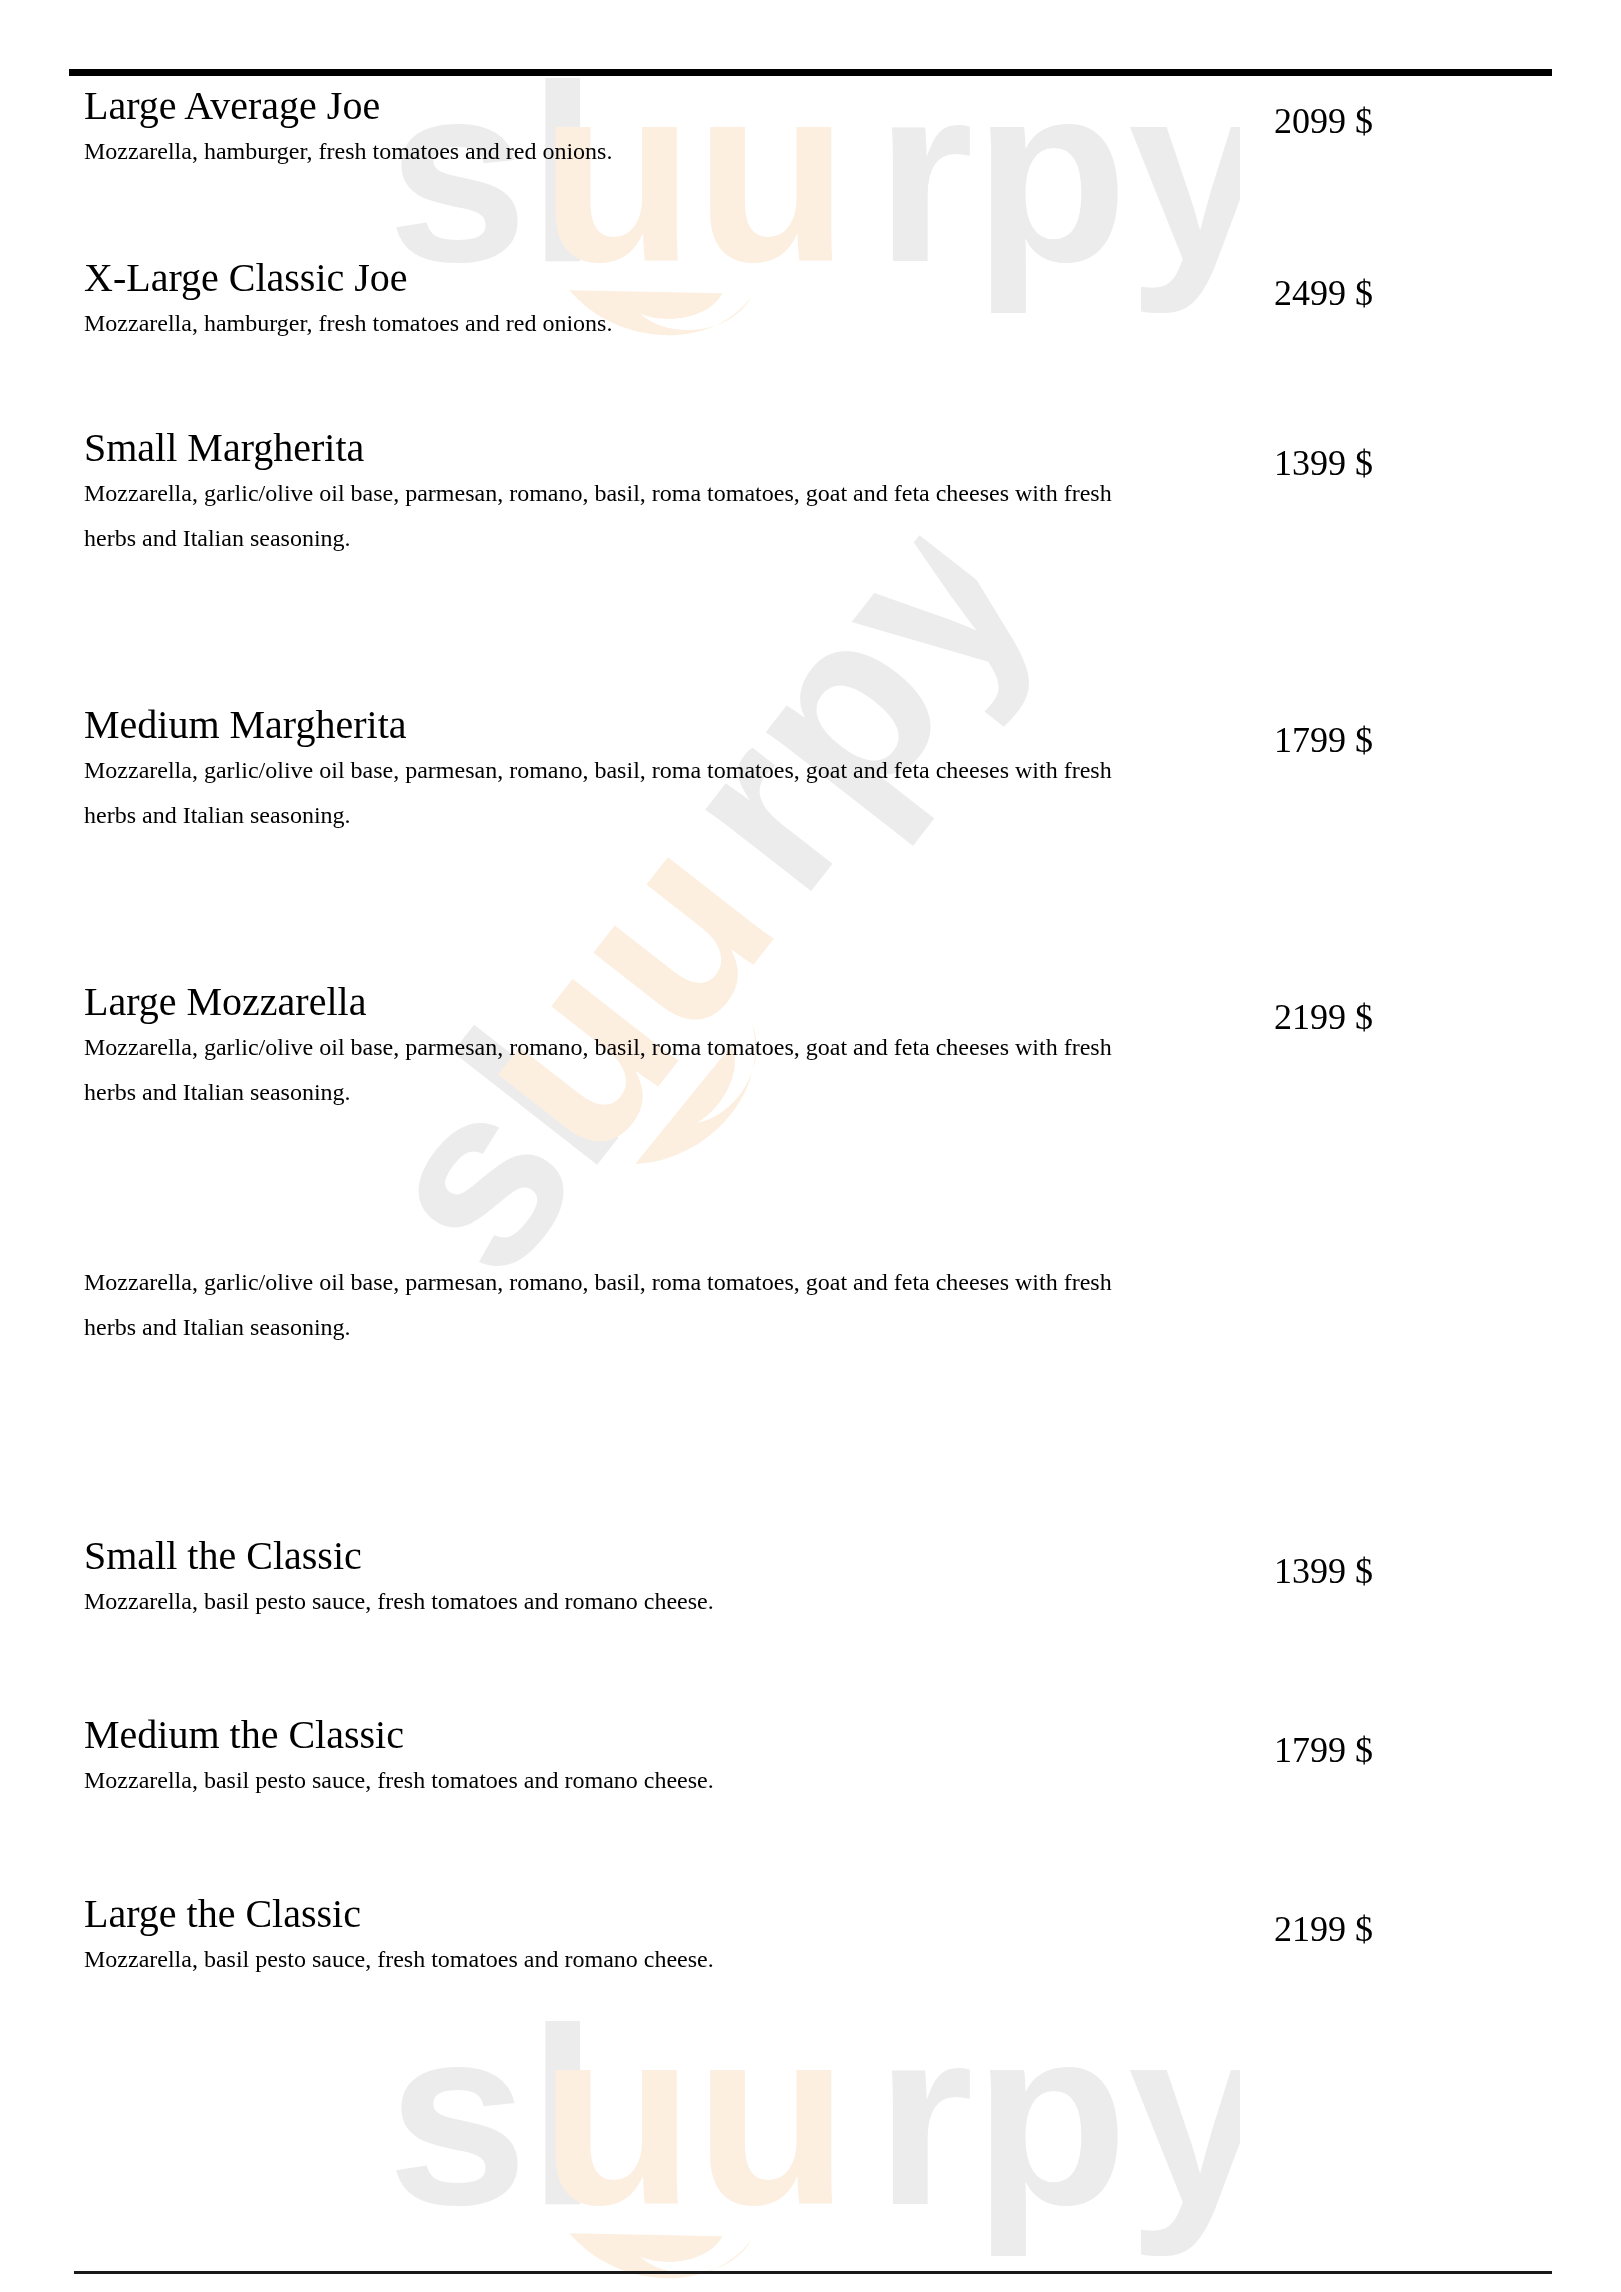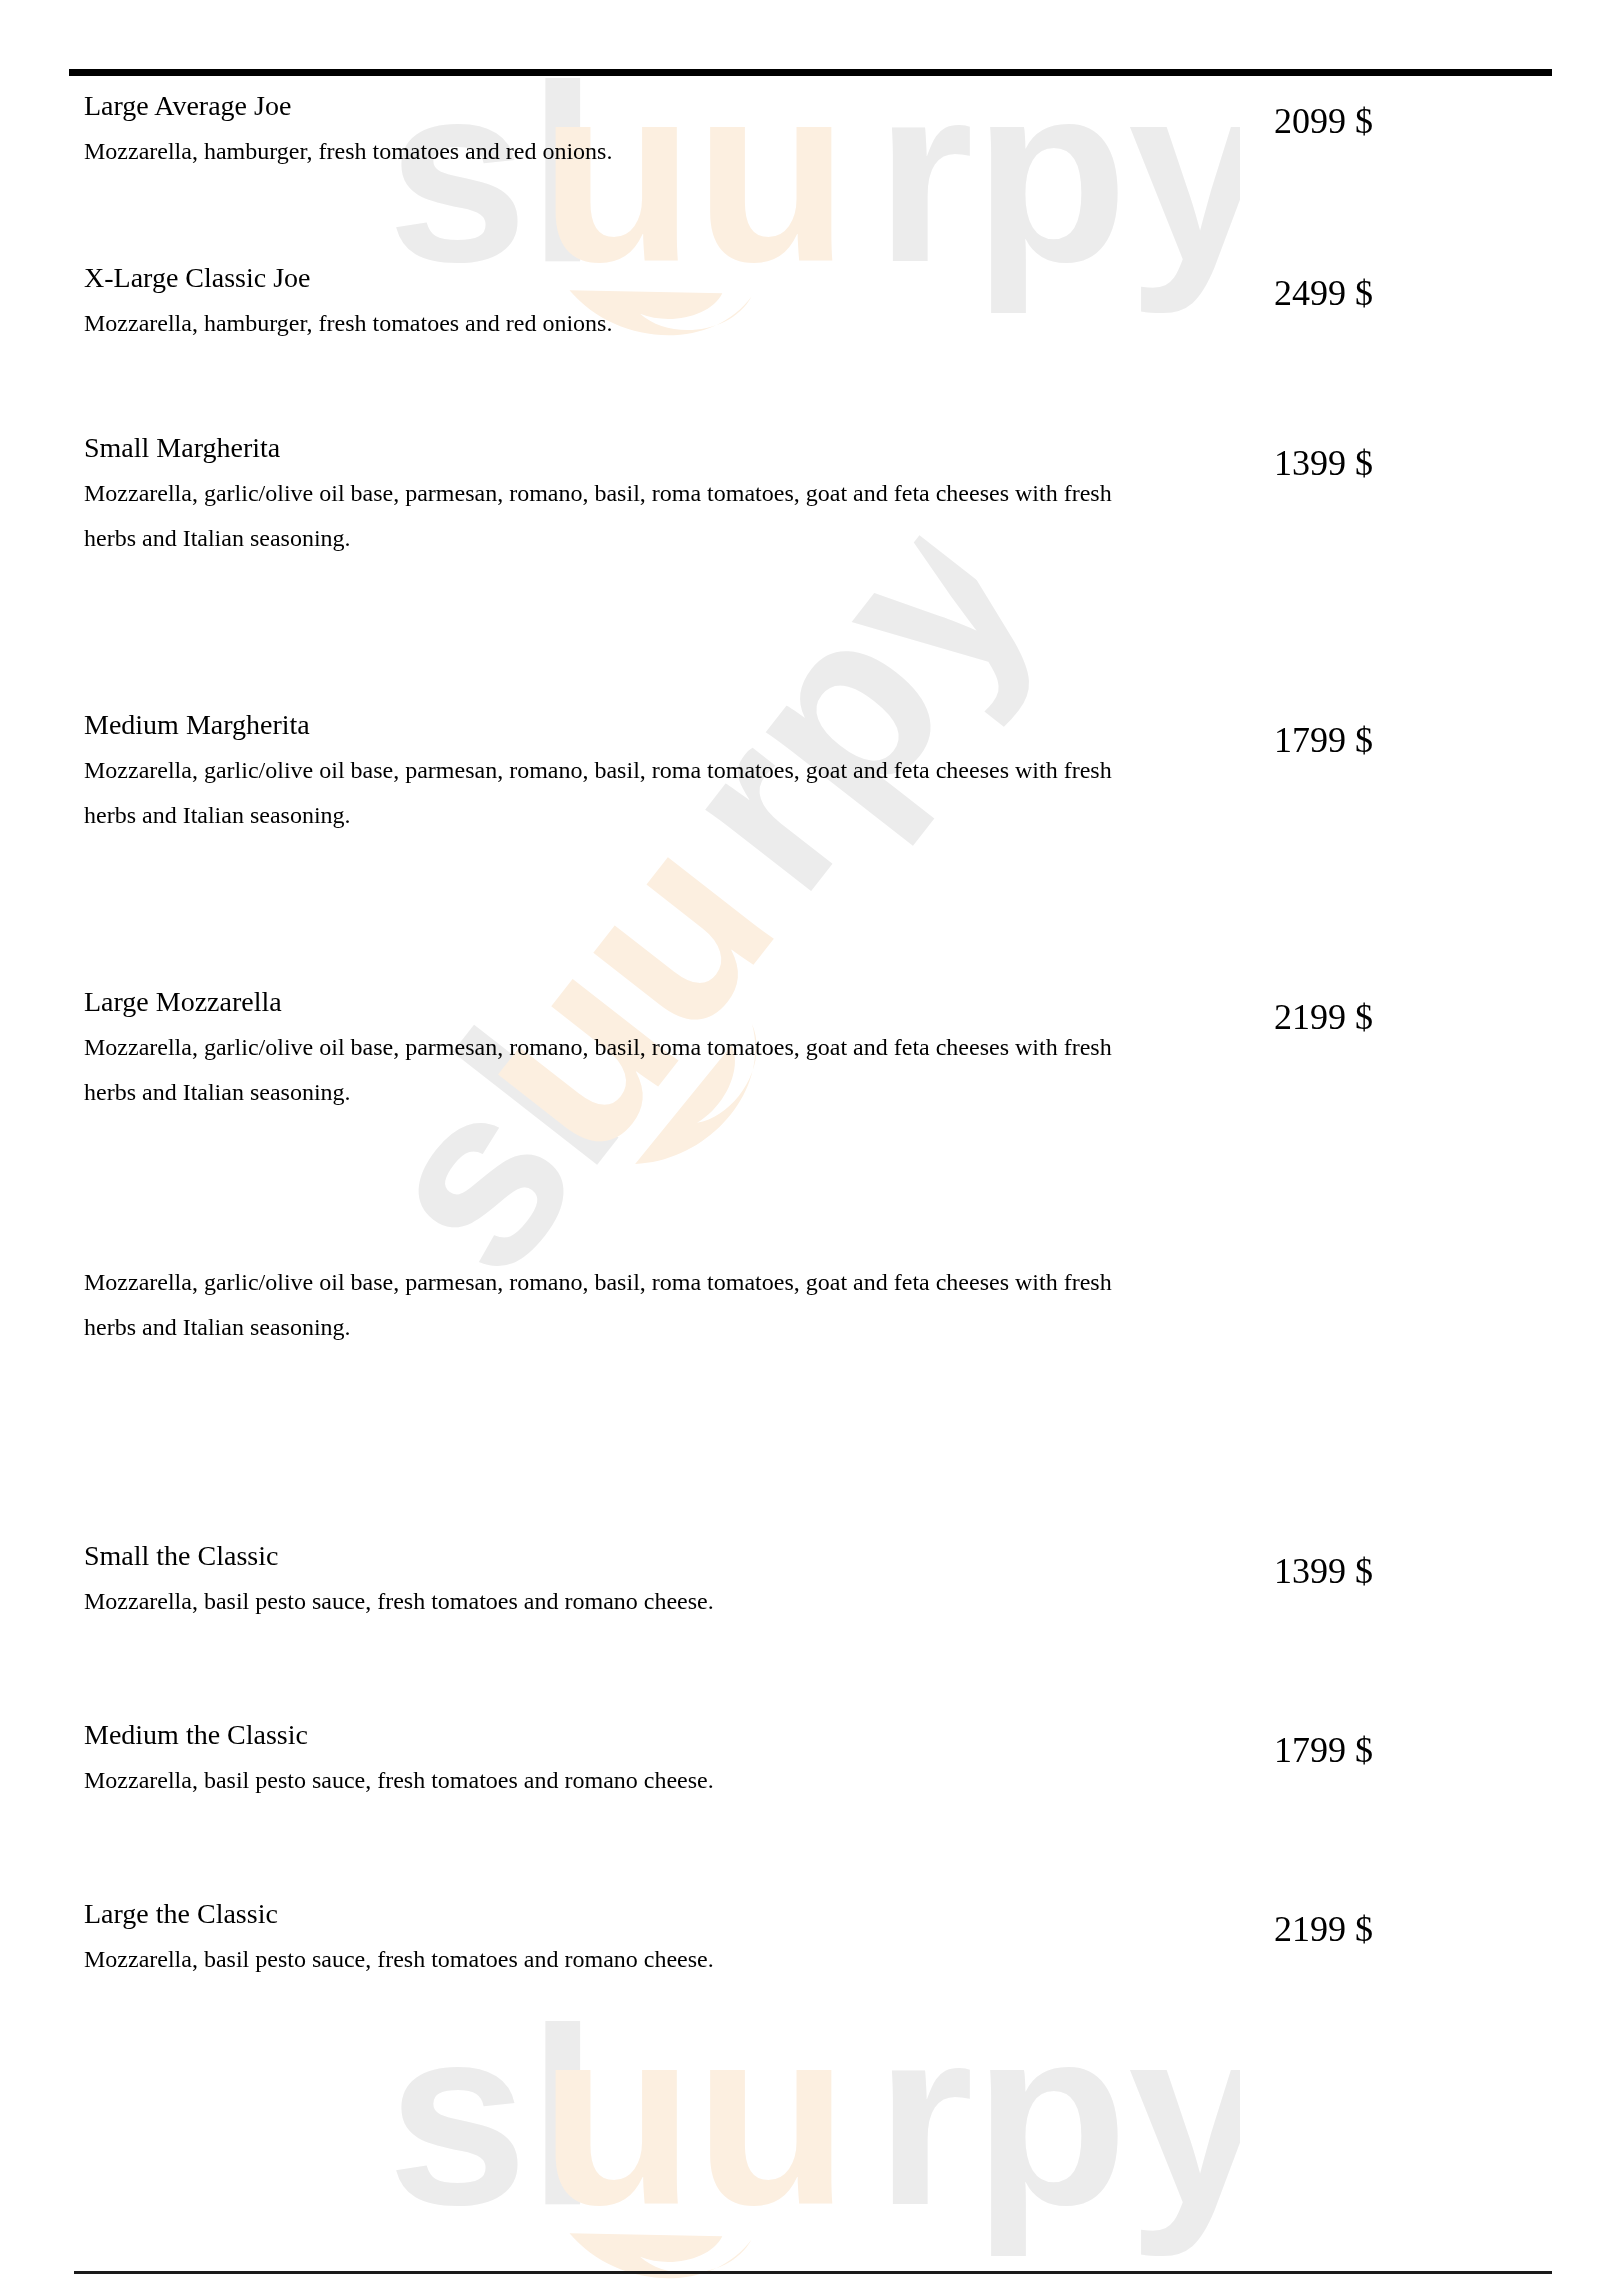--- a/index.html
+++ b/index.html
@@ -68,21 +68,21 @@
     width: 1451px;
   }
   .item-head {
     position: relative;
     height: 43px;
   }
   .item-name {
     position: absolute;
     left: 0;
     top: 0;
-    font-size: 28px;
+    font-size: 40px;
     line-height: 43px;
     white-space: nowrap;
   }
   .item-price {
     position: absolute;
     left: 1190px;
     top: 16px;
     font-size: 36px;
     line-height: 43px;
     white-space: nowrap;

